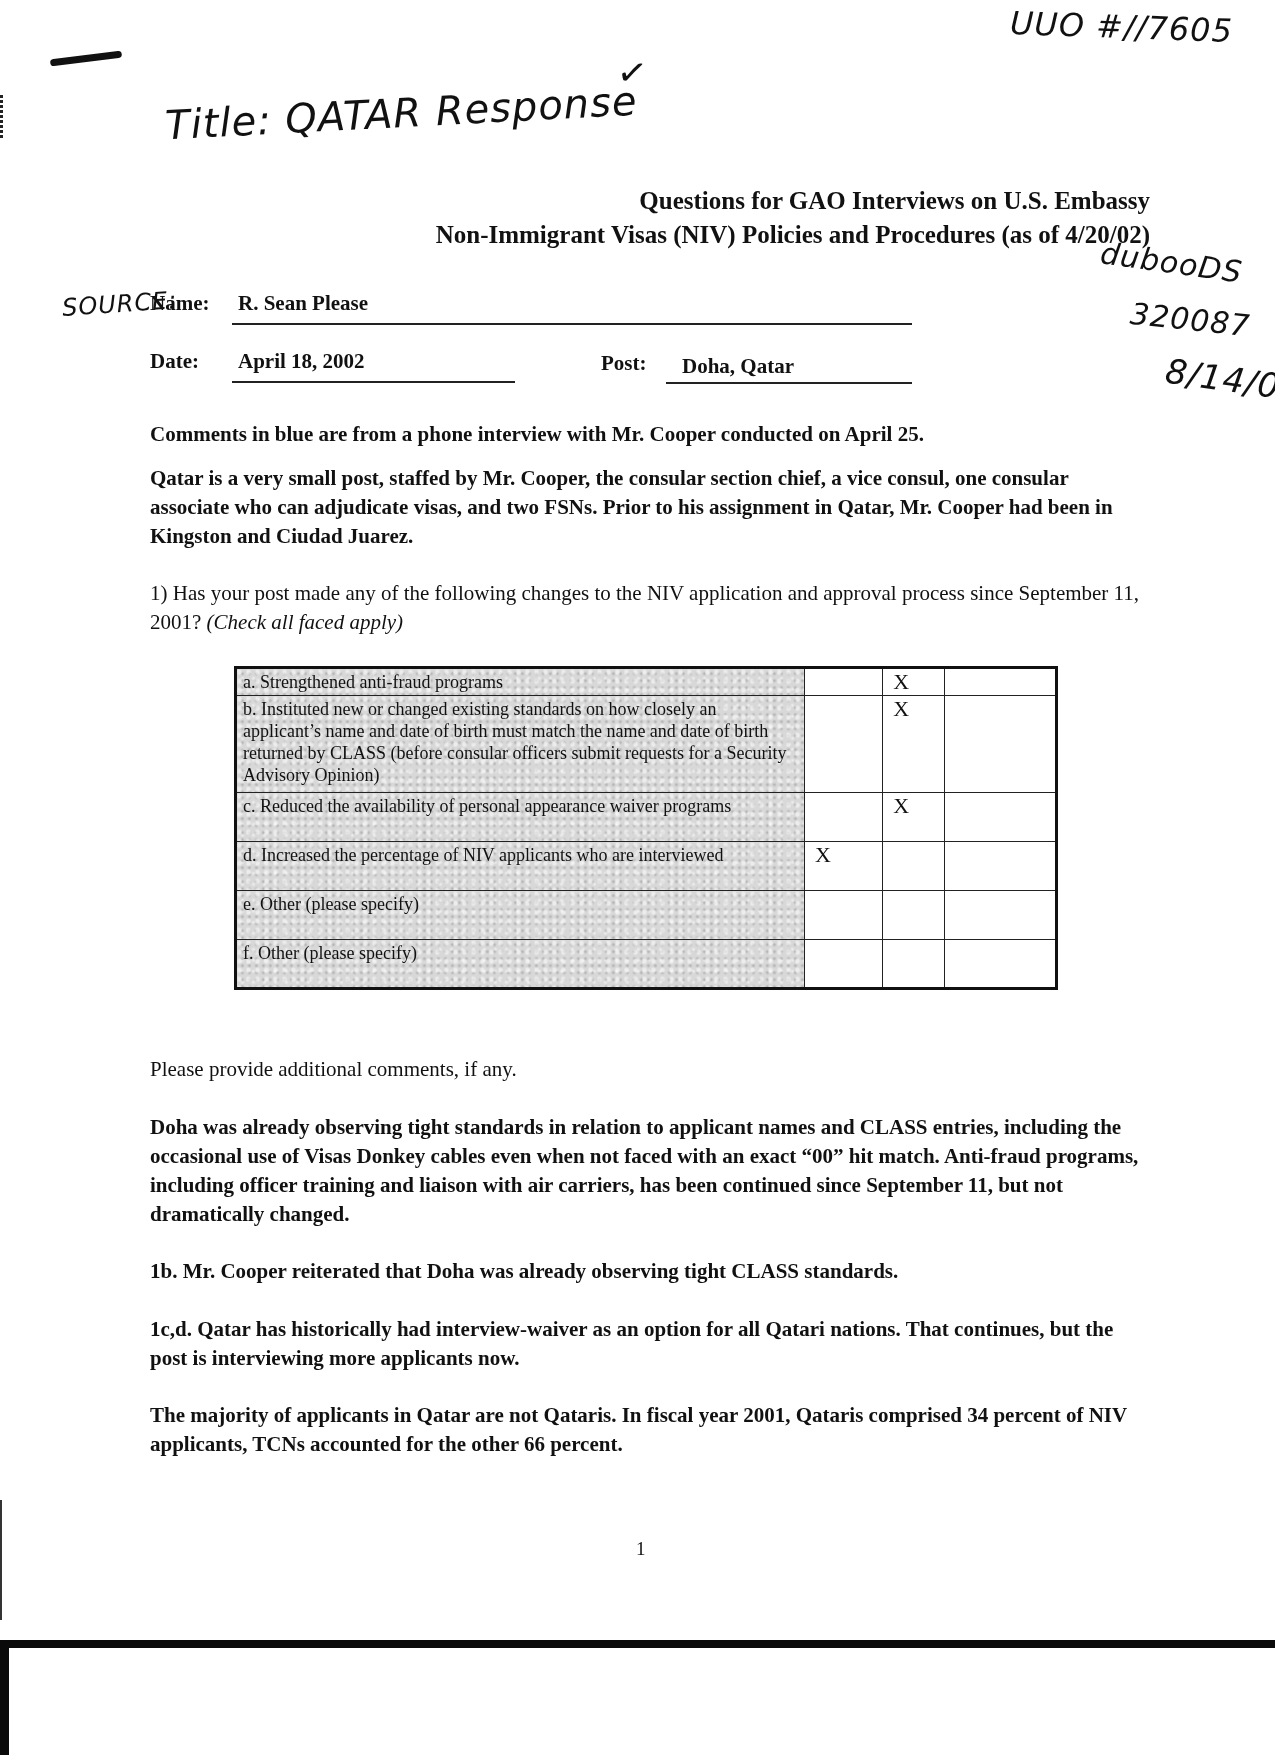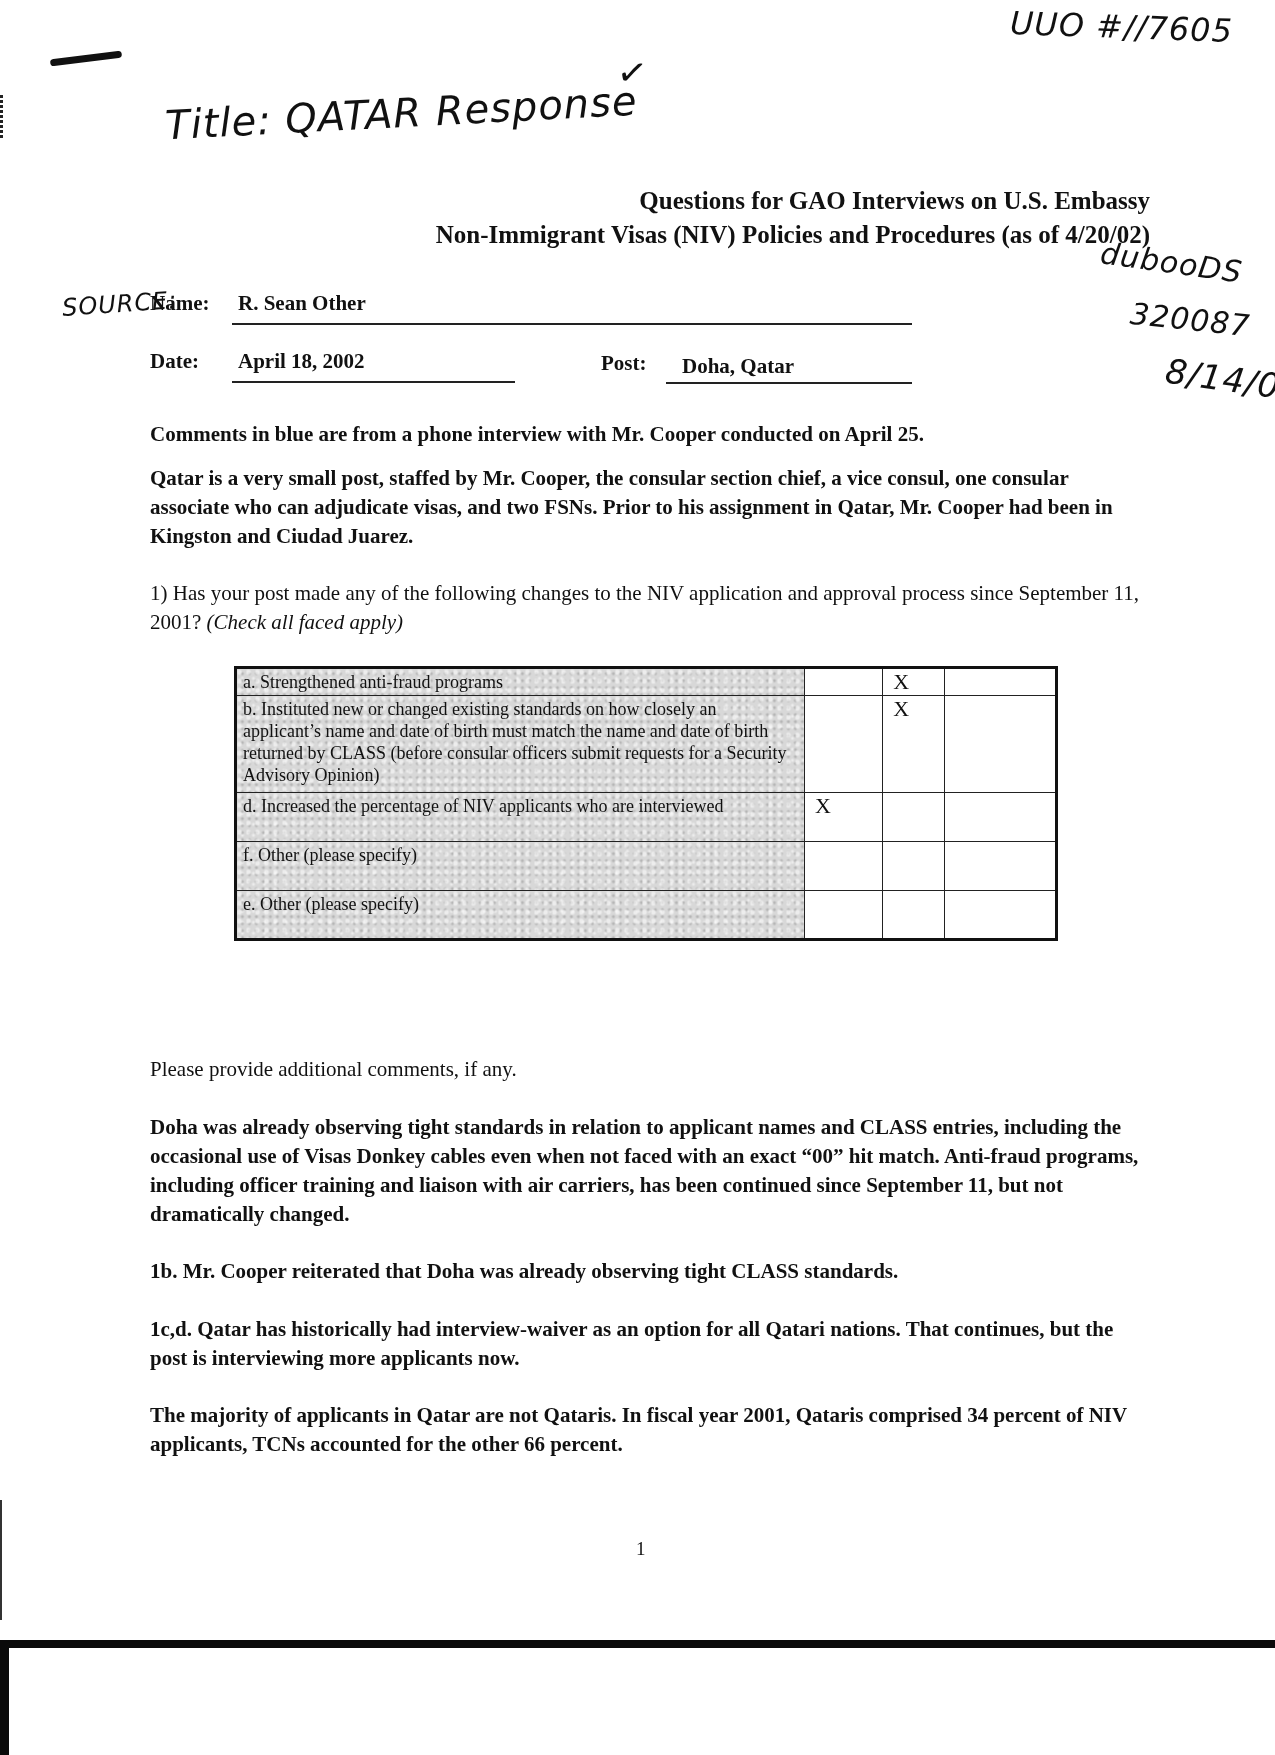--- a/index.html
+++ b/index.html
@@ -94,21 +94,21 @@
   <div>Questions for GAO Interviews on U.S. Embassy</div>
   <div>Non-Immigrant Visas (NIV) Policies and Procedures (as of 4/20/02)</div>
 </div>
 
 <div class="abs hand hand-side-1">dubooDS</div>
 <div class="abs hand hand-side-2">320087</div>
 <div class="abs hand hand-side-3">8/14/02</div>
 
 <div class="abs hand source-hand">SOURCE:</div>
 <div class="abs field-label" style="left:150px; top:291px;">Name:</div>
-<div class="abs field-value" style="left:238px; top:291px;">R. Sean Other</div>
+<div class="abs field-value" style="left:238px; top:291px;">R. Sean Please</div>
 <div class="field-line" style="left:232px; top:323px; width:680px;"></div>
 
 <div class="abs field-label" style="left:150px; top:349px;">Date:</div>
 <div class="abs field-value" style="left:238px; top:349px;">April 18, 2002</div>
 <div class="field-line" style="left:232px; top:381px; width:283px;"></div>
 
 <div class="abs field-label" style="left:601px; top:351px;">Post:</div>
 <div class="abs field-value" style="left:672px; top:354px;margin-left:10px;">Doha, Qatar</div>
 <div class="field-line" style="left:666px; top:382px; width:246px;"></div>
 
@@ -128,33 +128,39 @@
     <td class="no mark">X</td>
     <td class="na mark"></td>
   </tr>
   <tr style="height:97px;">
     <td class="item">b. Instituted new or changed existing standards on how closely an applicant’s name and date of birth must match the name and date of birth returned by CLASS (before consular officers submit requests for a Security Advisory Opinion)</td>
     <td class="yes mark"></td>
     <td class="no mark">X</td>
     <td class="na mark"></td>
   </tr>
   <tr style="height:49px;">
+    <td class="item">c. Reduced the availability of personal appearance waiver programs</td>
+    <td class="yes mark"></td>
+    <td class="no mark">X</td>
+    <td class="na mark"></td>
+  </tr>
+  <tr style="height:49px;">
     <td class="item">d. Increased the percentage of NIV applicants who are interviewed</td>
     <td class="yes mark">X</td>
     <td class="no mark"></td>
     <td class="na mark"></td>
   </tr>
   <tr style="height:49px;">
-    <td class="item">f. Other (please specify)</td>
+    <td class="item">e. Other (please specify)</td>
     <td class="yes mark"></td>
     <td class="no mark"></td>
     <td class="na mark"></td>
   </tr>
   <tr style="height:49px;">
-    <td class="item">e. Other (please specify)</td>
+    <td class="item">f. Other (please specify)</td>
     <td class="yes mark"></td>
     <td class="no mark"></td>
     <td class="na mark"></td>
   </tr>
 </tbody>
   </table>
 
 <div class="para normal" style="top:1055px;">Please provide additional comments, if any.</div>
 
 <div class="para" style="top:1113px;">Doha was already observing tight standards in relation to applicant names and CLASS entries, including the occasional use of Visas Donkey cables even when not faced with an exact “00” hit match. Anti-fraud programs, including officer training and liaison with air carriers, has been continued since September 11, but not dramatically changed.</div>

